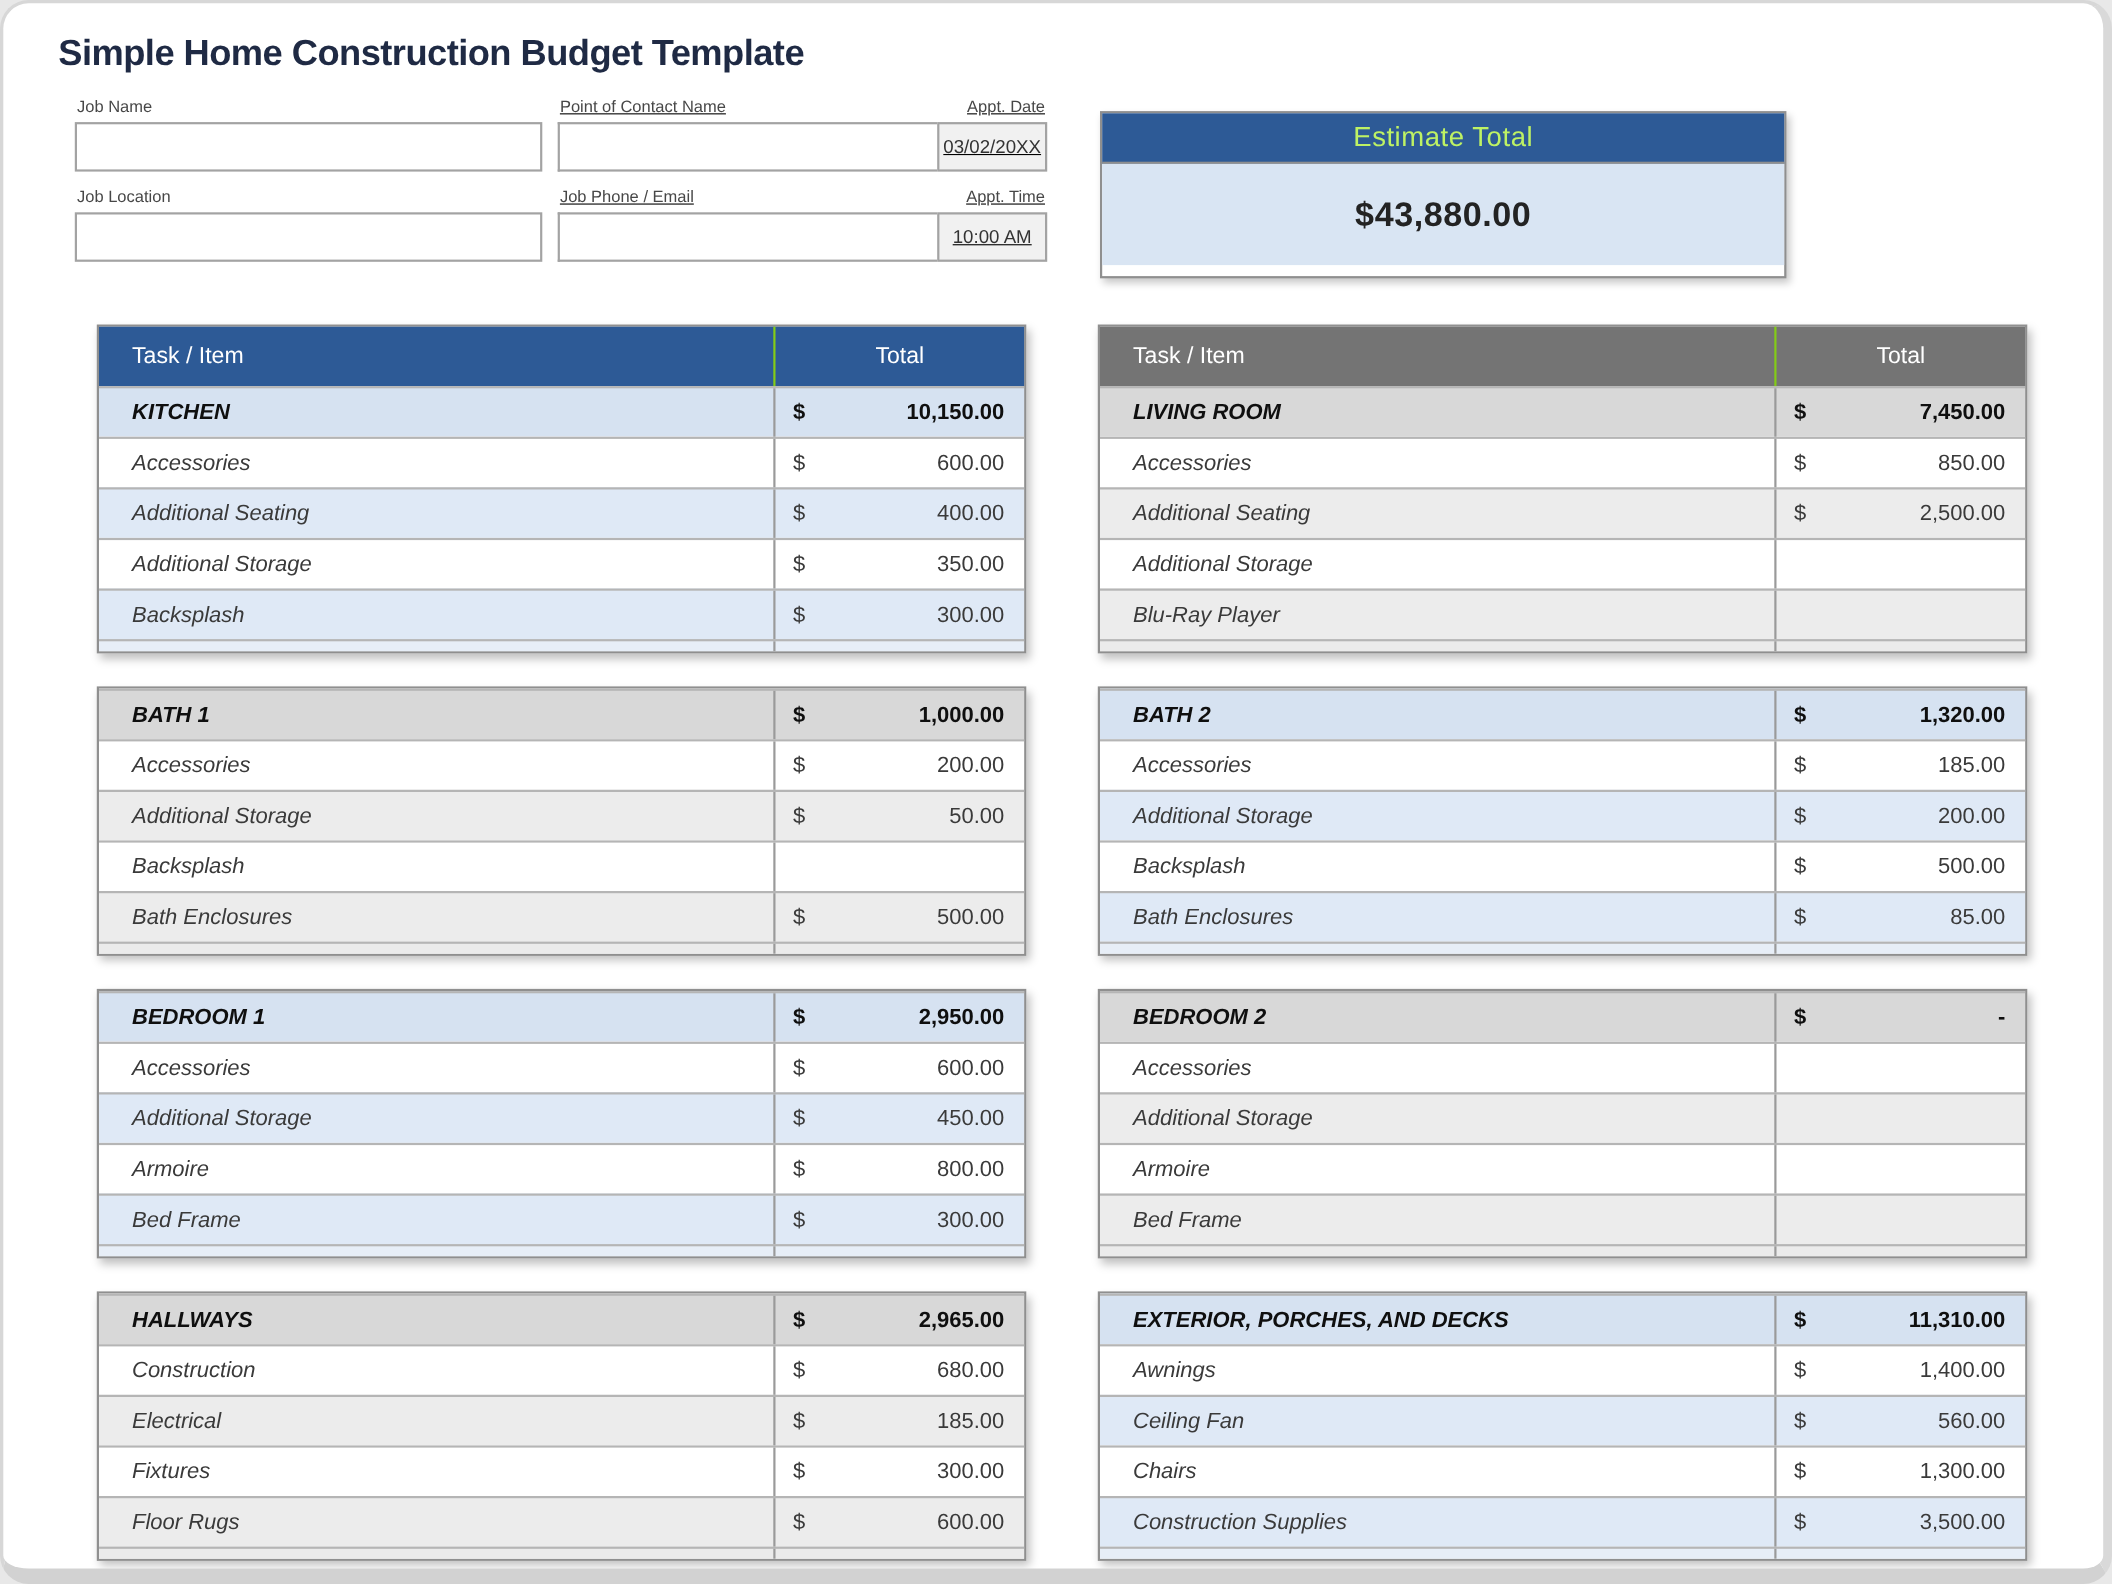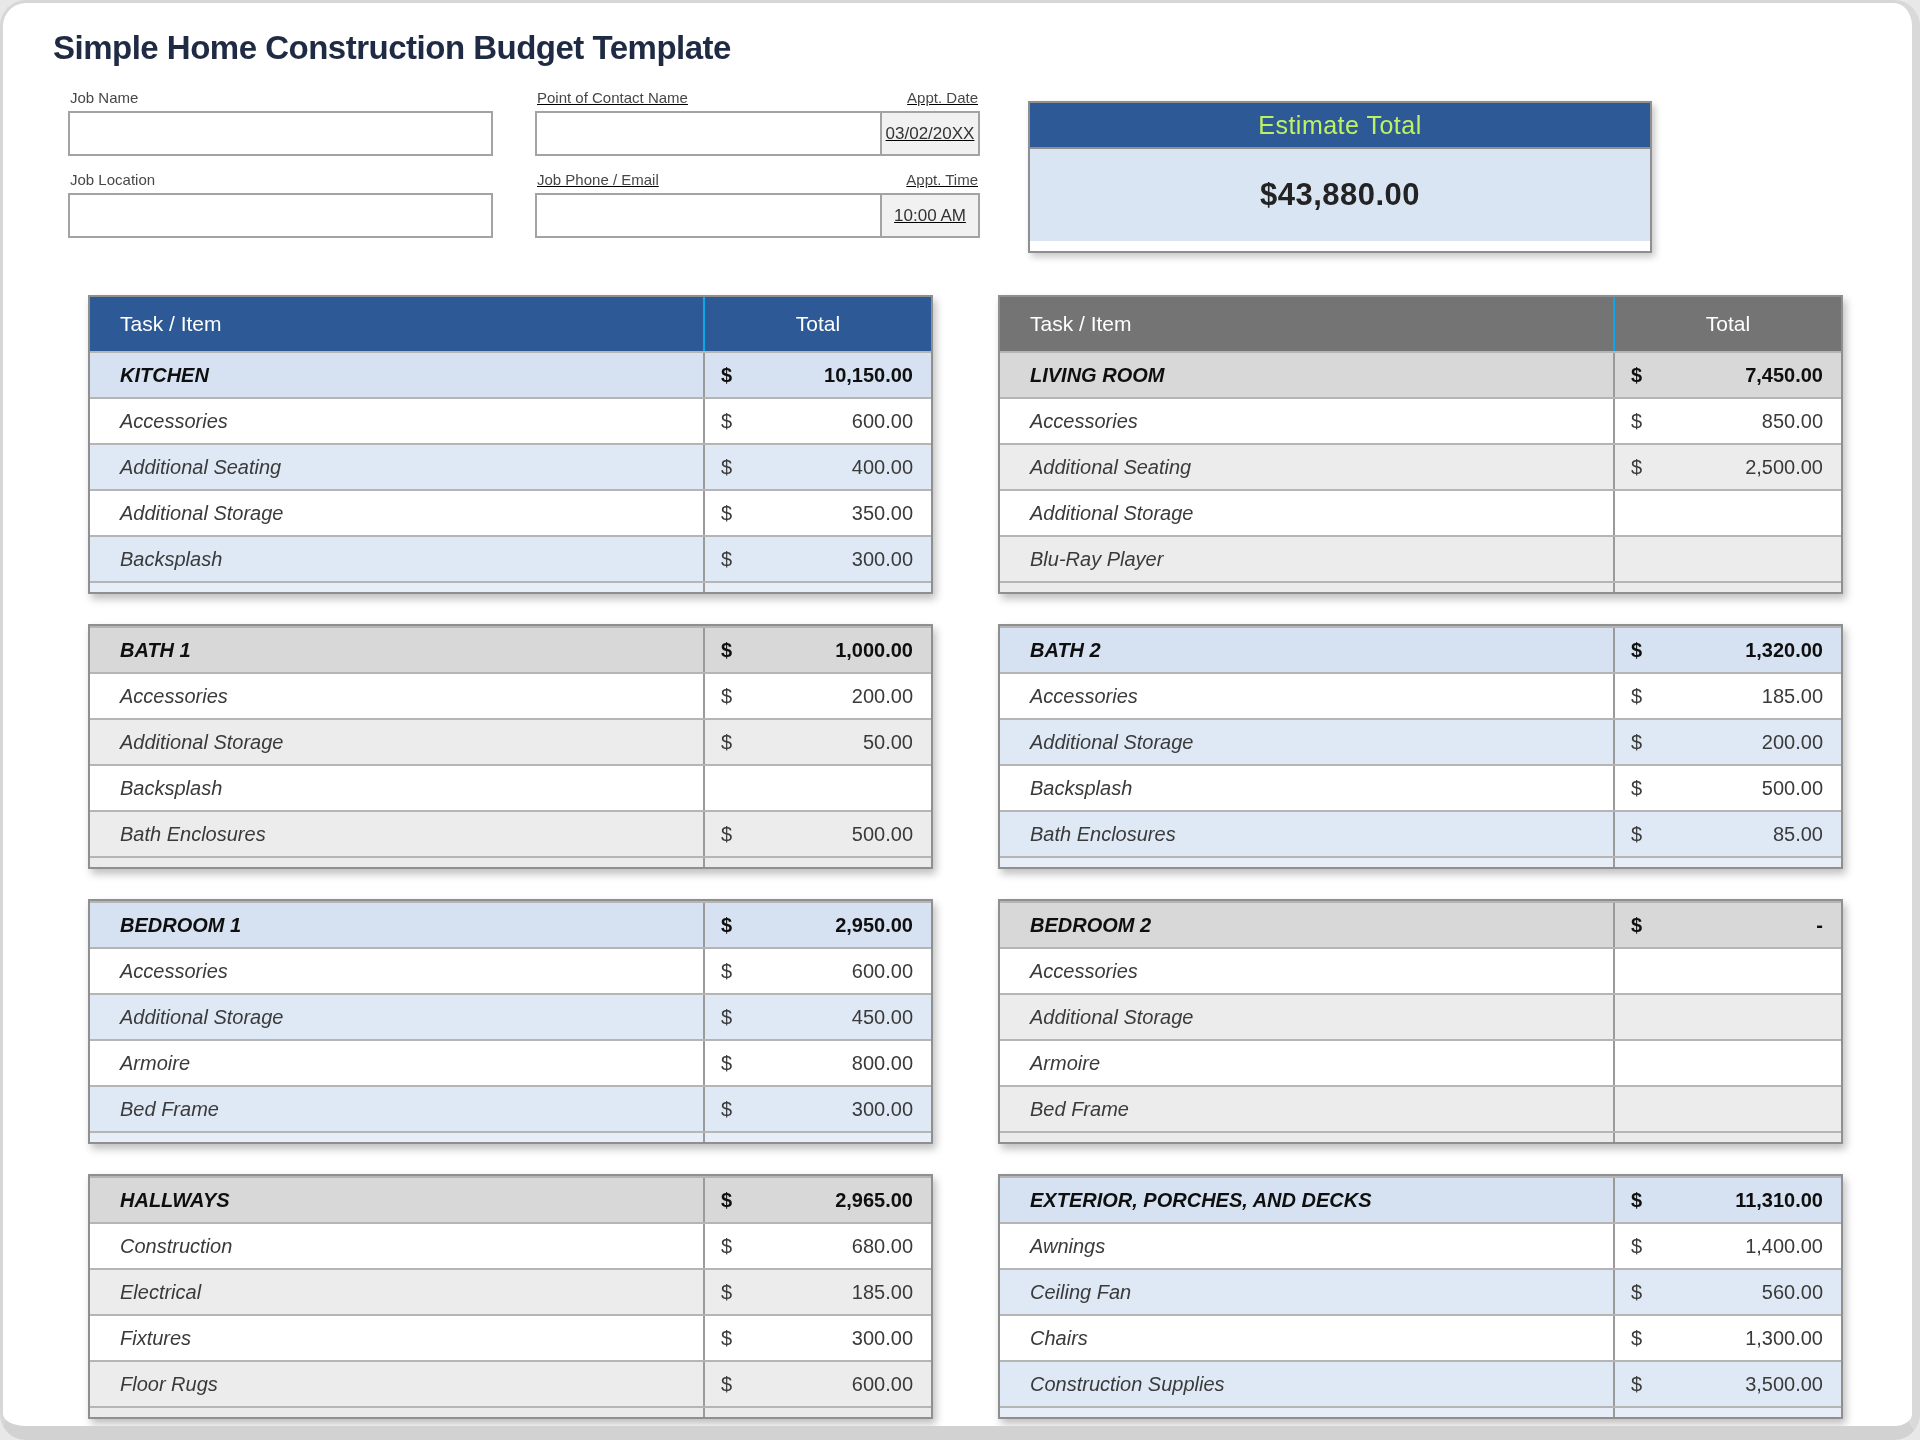--- a/index.html
+++ b/index.html
@@ -15,21 +15,21 @@
     font-family:"Liberation Sans","DejaVu Sans",sans-serif;
   }
   
   .page-title{
     margin:26px 0 0 50px;
     font-size:33px;font-weight:800;letter-spacing:-0.5px;
     color:#1f2a44;
   }
   
   .top-row{display:flex;margin:22px 0 0 65px;}
-  .form-area{display:flex;gap:42px;}
+  .form-area{display:flex;gap:14px;}
   .fcol1{width:425px;}
   .fcol2{width:445px;text-decoration:underline;}
   .flabel-row{display:flex;justify-content:space-between;font-size:15px;color:#474747;margin:0 2px 5px 2px;}
   .form-row{margin-bottom:15px;}
   .input-row{display:flex;}
   input.box{
     height:45px;box-sizing:border-box;width:100%;
     border:2px solid #a3a3a3;background:#fff;
     font-size:17px;padding:0 10px;outline:none;
     font-family:"Liberation Sans","DejaVu Sans",sans-serif;
@@ -63,21 +63,21 @@
   .btable{
     width:845px;box-sizing:border-box;background:#fff;
     border:2px solid #8f8f8f;
     box-shadow:3px 5px 8px rgba(0,0,0,.25);
     margin-bottom:30px;
   }
   .thead{display:flex;height:54px;color:#fff;font-size:21px;}
   .theme-blue .thead{background:#2d5a96;}
   .theme-gray .thead{background:#747474;}
   .thead .ct{flex:0 0 583px;padding-left:30px;display:flex;align-items:center;}
-  .thead .cv{flex:1;border-left:2px solid #0ea5e9;display:flex;align-items:center;justify-content:center;}
+  .thead .cv{flex:1;border-left:2px solid #84cc16;display:flex;align-items:center;justify-content:center;}
   .trow{display:flex;height:44px;border-top:2px solid #b5b5b5;font-size:20px;color:#3a3a3a;background:#fff;}
   .trow .ct{flex:0 0 583px;padding-left:30px;display:flex;align-items:center;font-style:italic;}
   .trow .cv{flex:1;border-left:2px solid #9a9a9a;display:flex;align-items:center;padding:0 18px 0 16px;box-sizing:border-box;}
   .cv .amt{margin-left:auto;}
   .trow.section{font-weight:bold;color:#0f0f0f;}
   .theme-blue .trow.section{background:#d6e2f1;}
   .theme-blue .trow.alt{background:#dfe9f6;}
   .theme-gray .trow.section{background:#d8d8d8;}
   .theme-gray .trow.alt{background:#ececec;}
   .trow.sliver{height:9px;}

